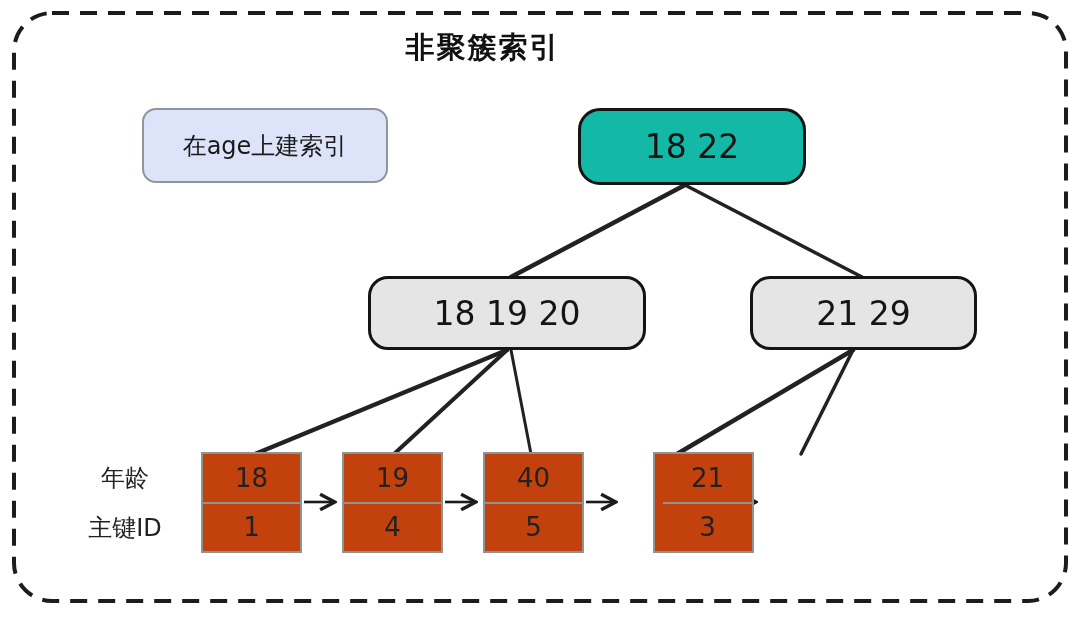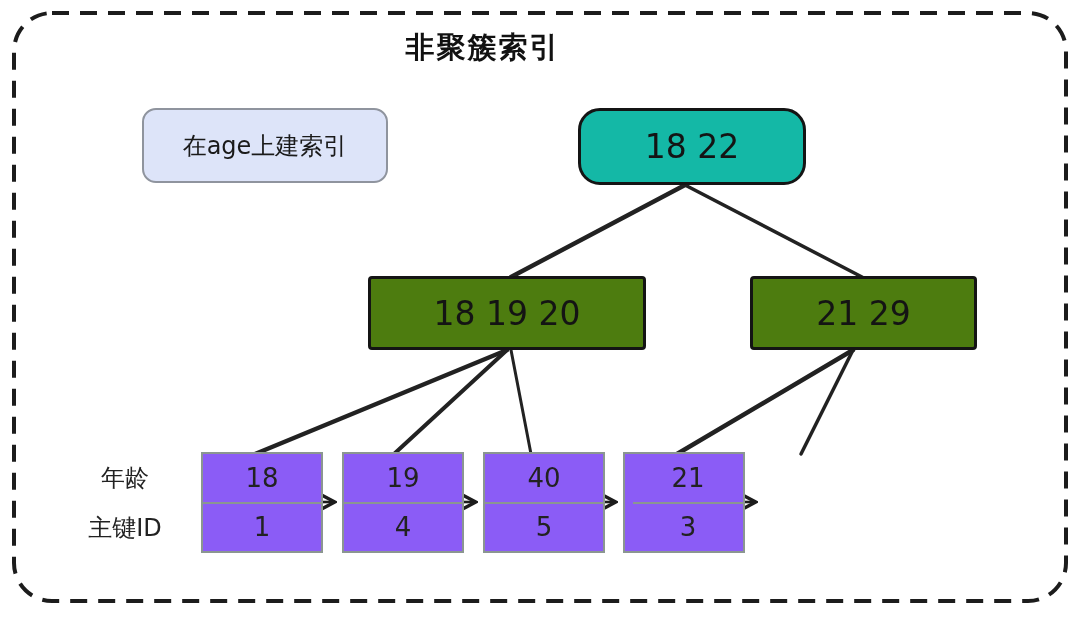--- a/index.html
+++ b/index.html
@@ -58,23 +58,23 @@
     left: 570px; top: 108px;
     width: 228px; height: 77px;
     background: #14b8a6;
     border: 3px solid #141414;
     border-radius: 22px;
     font-size: 33px;
     margin-left: 8px;
   }
 
   .internal-node {
-    background: #4d7c0f;
+    background: #e5e5e5;
     border: 3px solid #141414;
-    border-radius: 4px;
+    border-radius: 20px;
     font-size: 33px;
   }
   .internal-left  { left: 368px; top: 276px; width: 278px; height: 74px; }
   .internal-right { left: 750px; top: 276px; width: 227px; height: 74px; }
 
   .row-label {
     position: absolute;
     left: 70px;
     width: 110px;
     height: 50px;
@@ -85,32 +85,32 @@
     color: #222222;
     z-index: 2;
     white-space: nowrap;
   }
   .row-label-age { top: 453px; }
   .row-label-pk  { top: 503px; }
 
   .leaf-box {
     position: absolute;
     top: 452px;
-    width: 122px;
+    width: 101px;
     height: 101px;
-    background: #8b5cf6;
+    background: #c2410c;
     border: 2px solid #8b9691;
     z-index: 2;
     display: flex;
     flex-direction: column;
   }
   .leaf-1 { left: 201px; }
   .leaf-2 { left: 342px; }
   .leaf-3 { left: 483px; }
-  .leaf-4 { left: 623px; padding-left: 8px; }
+  .leaf-4 { left: 653px; padding-left: 8px; }
   .leaf-5 { left: 763px; }
 
   .leaf-cell {
     flex: 1;
     display: flex;
     align-items: center;
     justify-content: center;
     font-size: 26px;
     color: #222222;
   }

